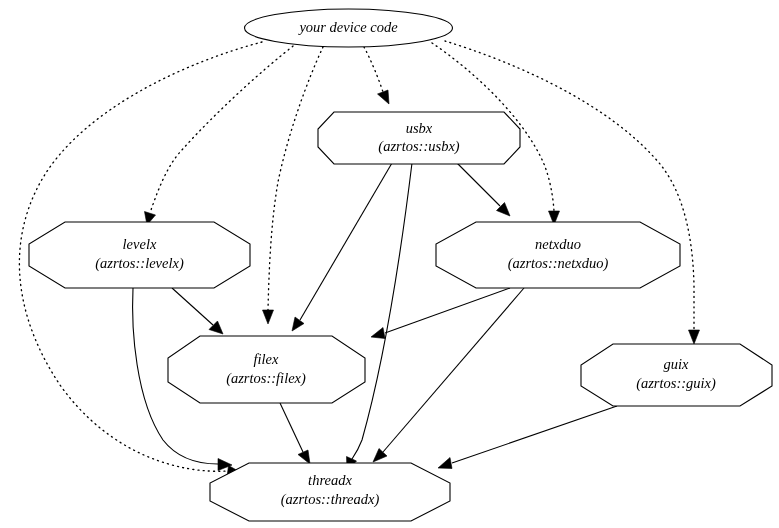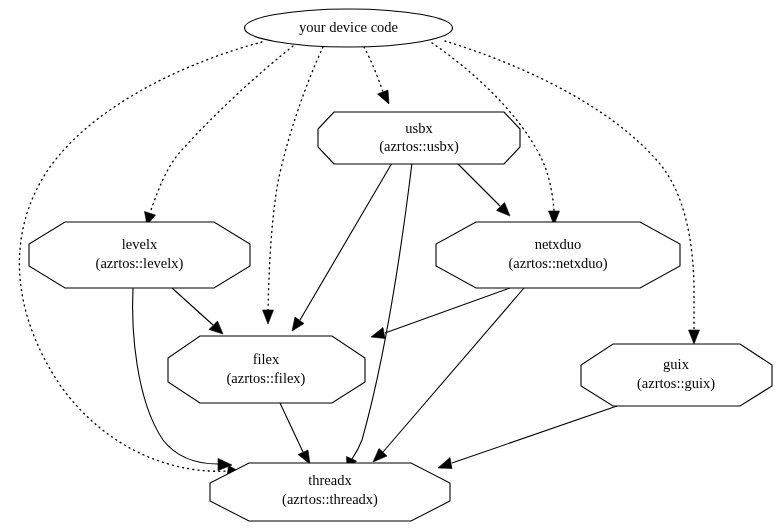--- a/index.html
+++ b/index.html
@@ -8,20 +8,21 @@
     padding: 0;
     background: #ffffff;
   }
   #canvas {
     position: relative;
     width: 779px;
     height: 528px;
     background: #ffffff;
     overflow: hidden;
     font-family: "Liberation Serif", "DejaVu Serif", serif;
+    font-style: italic;
   }
   svg#graph {
     position: absolute;
     left: 0;
     top: 0;
     width: 779px;
     height: 528px;
     display: block;
   }
   .node-shape {

